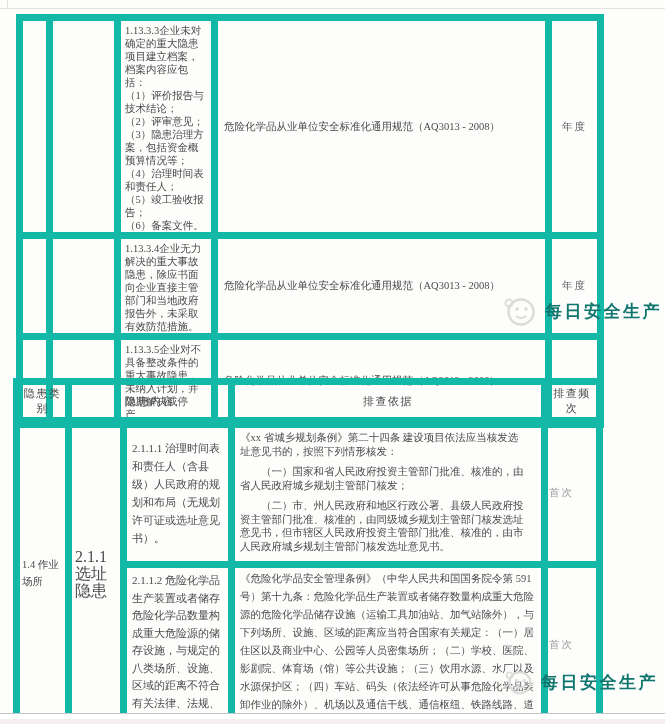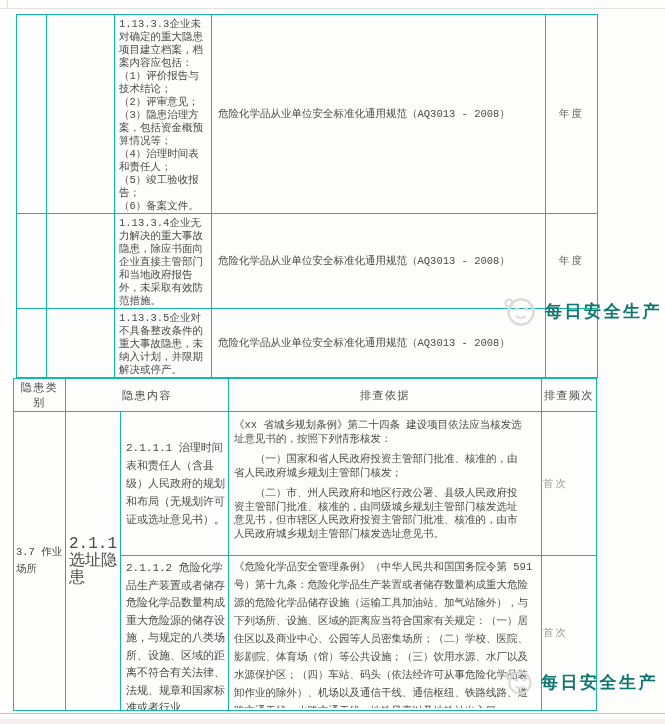--- a/index.html
+++ b/index.html
@@ -6,21 +6,21 @@
   .page{
     position:relative; width:665px; height:724px; overflow:hidden;
     background:#fdfdfc;
     font-family:"Liberation Serif","DejaVu Serif",serif;
     color:#4a4a4a;
   }
   .top-rule{position:absolute;left:0;top:8px;width:665px;height:1px;background:#e3e0e0;}
   .edge-v{position:absolute;left:7px;top:0;width:1px;height:8px;background:#e3e0e0;}
 
   table{border-collapse:collapse;table-layout:fixed;position:absolute;}
-  td{border:1px solid #14b8a6;overflow:hidden;font-family:Liberation Mono, monospace;}
+  td{border:7px solid #14b8a6;overflow:hidden;}
 
   
   .t1{left:16px;top:14px;width:581px;}
   .t1 .content1{font-size:10.5px;line-height:13px;vertical-align:top;
       padding:3px 3px 0 4px;white-space:pre-line;color:#4a4a4a;}
   .t1 .basis1{font-size:10.5px;vertical-align:middle;padding:0 4px 0 6px;color:#4a4a4a;}
   .t1 .freq1{text-align:center;vertical-align:middle;font-size:10.5px;
       letter-spacing:2px;color:#5c5c5c;}
 
   
@@ -120,21 +120,21 @@
         <col style="width:55px">
     </colgroup>
     <tbody>
         <tr style="height:29px;">
       <td class="hd">隐患类别</td>
       <td class="hd" colspan="2">隐患内容</td>
       <td class="hd">排查依据</td>
       <td class="hd">排查频次</td>
     </tr>
     <tr style="height:144px;">
-      <td class="cat" rowspan="2">3.7 作业场所</td>
+      <td class="cat" rowspan="2">1.4 作业场所</td>
       <td class="subcat" rowspan="2">2.1.1 选址隐患</td>
       <td class="content2">2.1.1.1 治理时间表和责任人（含县级）人民政府的规划和布局（无规划许可证或选址意见书）。</td>
       <td class="basis2">
         <p>《xx 省城乡规划条例》第二十四条 建设项目依法应当核发选址意见书的，按照下列情形核发：</p>
         <p class="ind">（一）国家和省人民政府投资主管部门批准、核准的，由省人民政府城乡规划主管部门核发；</p>
         <p class="ind">（二）市、州人民政府和地区行政公署、县级人民政府投资主管部门批准、核准的，由同级城乡规划主管部门核发选址意见书，但市辖区人民政府投资主管部门批准、核准的，由市人民政府城乡规划主管部门核发选址意见书。</p>
       </td>
       <td class="freq2">首次</td>
     </tr>
     <tr style="height:153px;">

